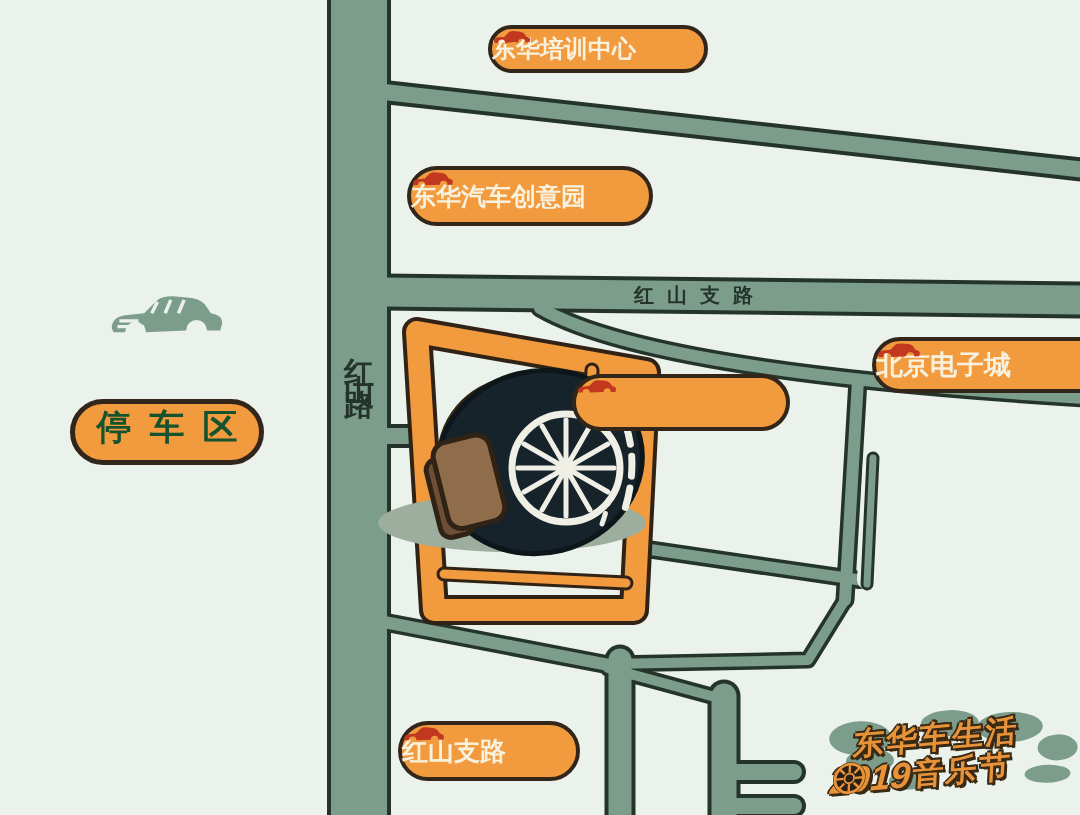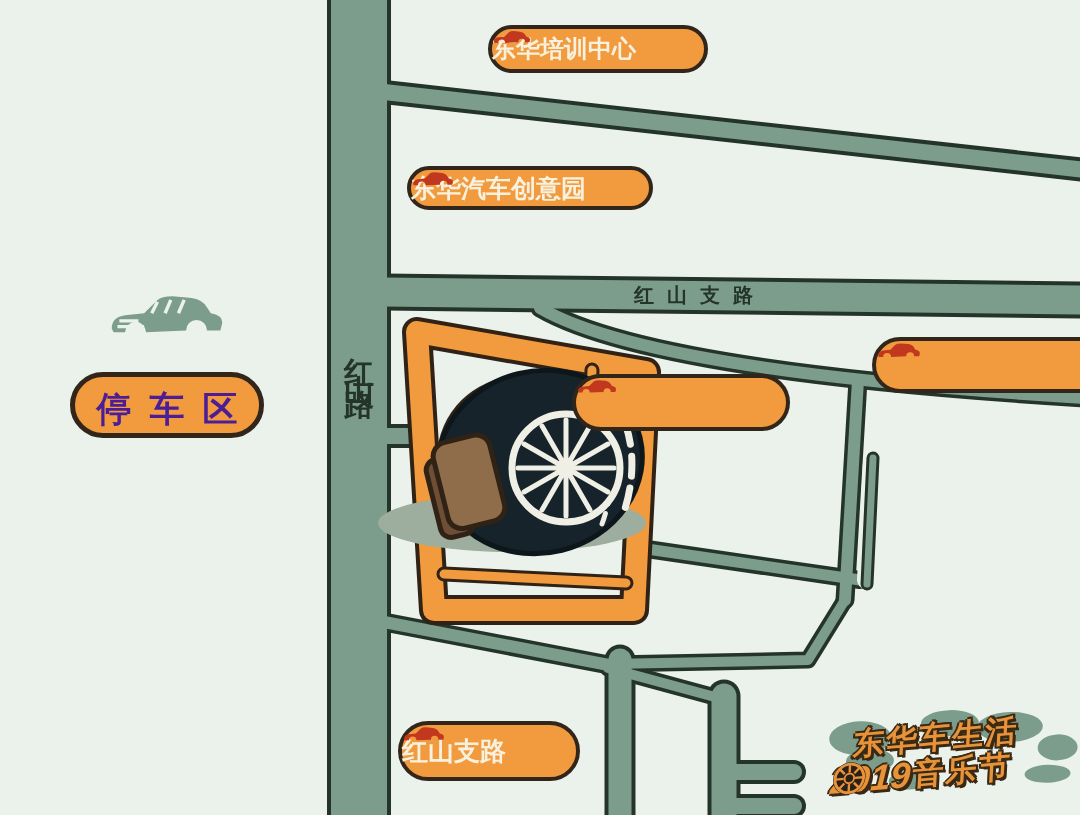--- a/index.html
+++ b/index.html
@@ -28,24 +28,24 @@
     position:absolute;color:#24342B;font-weight:bold;line-height:1;
   }
   .road-label.vertical{
     writing-mode:vertical-rl;text-orientation:upright;letter-spacing:16px;
     font-size:30px;
   }
   .road-label.horizontal{font-size:20px;letter-spacing:13px;}
   
   .parking-car{position:absolute;}
   .parking-pill{
-    position:absolute;display:flex;align-items:flex-end;justify-content:center;
+    position:absolute;display:flex;align-items:flex-start;justify-content:center;
     background:#F19A3E;border:5px solid #32261A;border-radius:999px;
-    color:#4c1d95;font-weight:bold;font-size:35px;letter-spacing:18px;
-    box-sizing:border-box;padding-left:18px;
+    color:#14532d;font-weight:bold;font-size:35px;letter-spacing:18px;
+    box-sizing:border-box;padding-left:18px;margin-top:27px;
   }
   
   .logo{position:absolute;left:826px;top:710px;width:256px;height:100px;transform:rotate(-2deg);}
   .logo .bush{position:absolute;background:#7C9D8B;border-radius:50%;}
   .logo .l1{
     position:absolute;left:28px;top:6px;font-size:31px;font-weight:900;
     color:#E8923A;transform:skewX(-8deg) rotate(-3deg);
     text-shadow:2px 0 0 #3A2A14,-2px 0 0 #3A2A14,0 2px 0 #3A2A14,0 -2px 0 #3A2A14,
       2px 2px 0 #3A2A14,-2px 2px 0 #3A2A14,2px -2px 0 #3A2A14,3px 3px 0 #3A2A14;
     letter-spacing:2px;white-space:nowrap;
@@ -166,37 +166,38 @@
     <span>停车区</span>
   </div>
 
   <div class="pill" style="left:488px;top:25px;width:220px;height:48px;font-size:24px;">
     <svg class="car" width="40" height="19" viewBox="0 0 64 30">
         <use href="#car-shape" fill="#C2381F"></use>
       </svg>
     <span class="txt">东华培训中心</span>
   </div>
 
-  <div class="pill" style="left:407px;top:166px;width:246px;height:44px;font-size:25px;">
+  <div class="pill" style="left:407px;top:166px;width:246px;height:60px;font-size:25px;">
     <svg class="car" width="44" height="21" viewBox="0 0 64 30">
         <use href="#car-shape" fill="#C2381F"></use>
       </svg>
     <span class="txt">东华汽车创意园</span>
   </div>
 
   <div class="pill" style="left:572px;top:374px;width:218px;height:57px;font-size:25px;">
     <svg class="car" width="42" height="20" viewBox="0 0 64 30">
         <use href="#car-shape" fill="#C2381F"></use>
       </svg>
   </div>
 
   <div class="pill" style="left:872px;top:337px;width:236px;height:56px;font-size:27px;">
     <svg class="car" width="46" height="22" viewBox="0 0 64 30">
         <use href="#car-shape" fill="#C2381F"></use>
       </svg>
+    <span class="txt">北京电子城</span>
   </div>
 
   <div class="pill" style="left:398px;top:721px;width:182px;height:60px;font-size:26px;">
     <svg class="car" width="44" height="21" viewBox="0 0 64 30">
         <use href="#car-shape" fill="#C2381F"></use>
       </svg>
     <span class="txt">红山支路</span>
   </div>
 
   <div class="logo">

